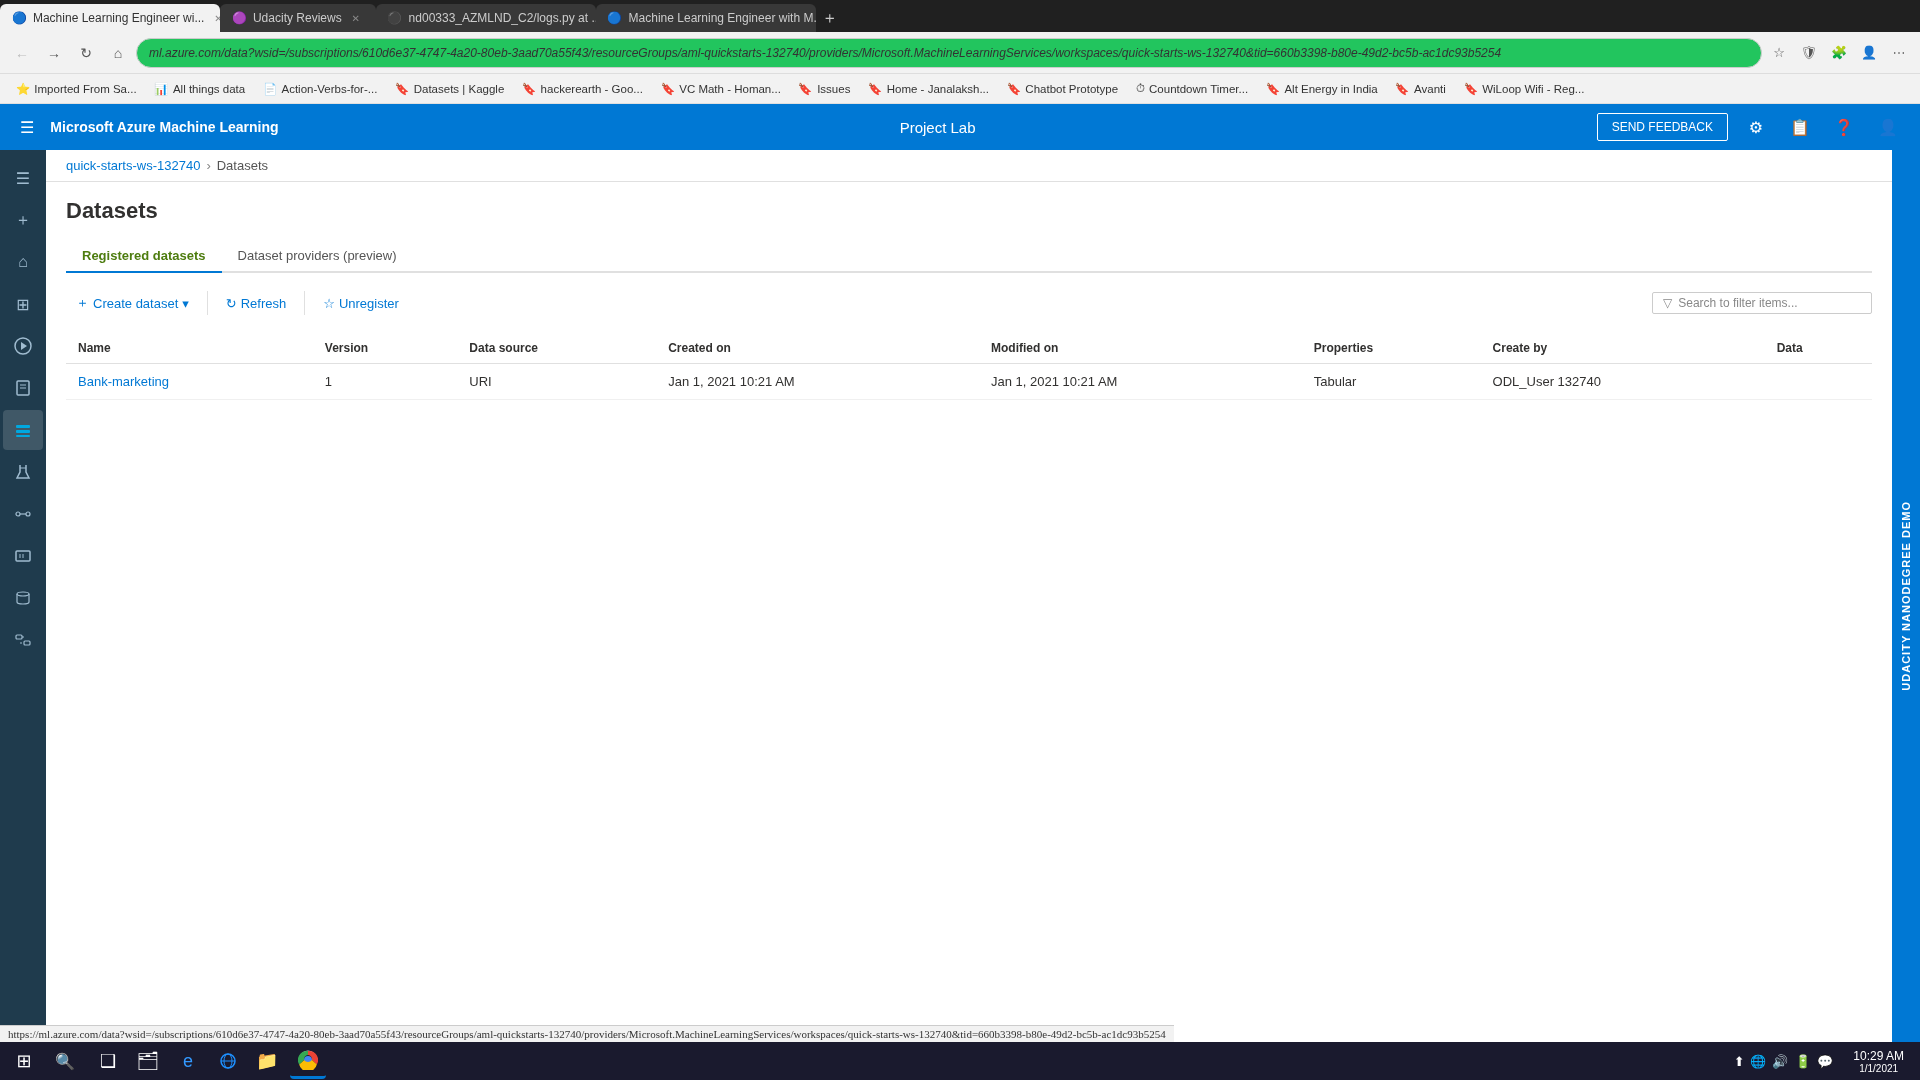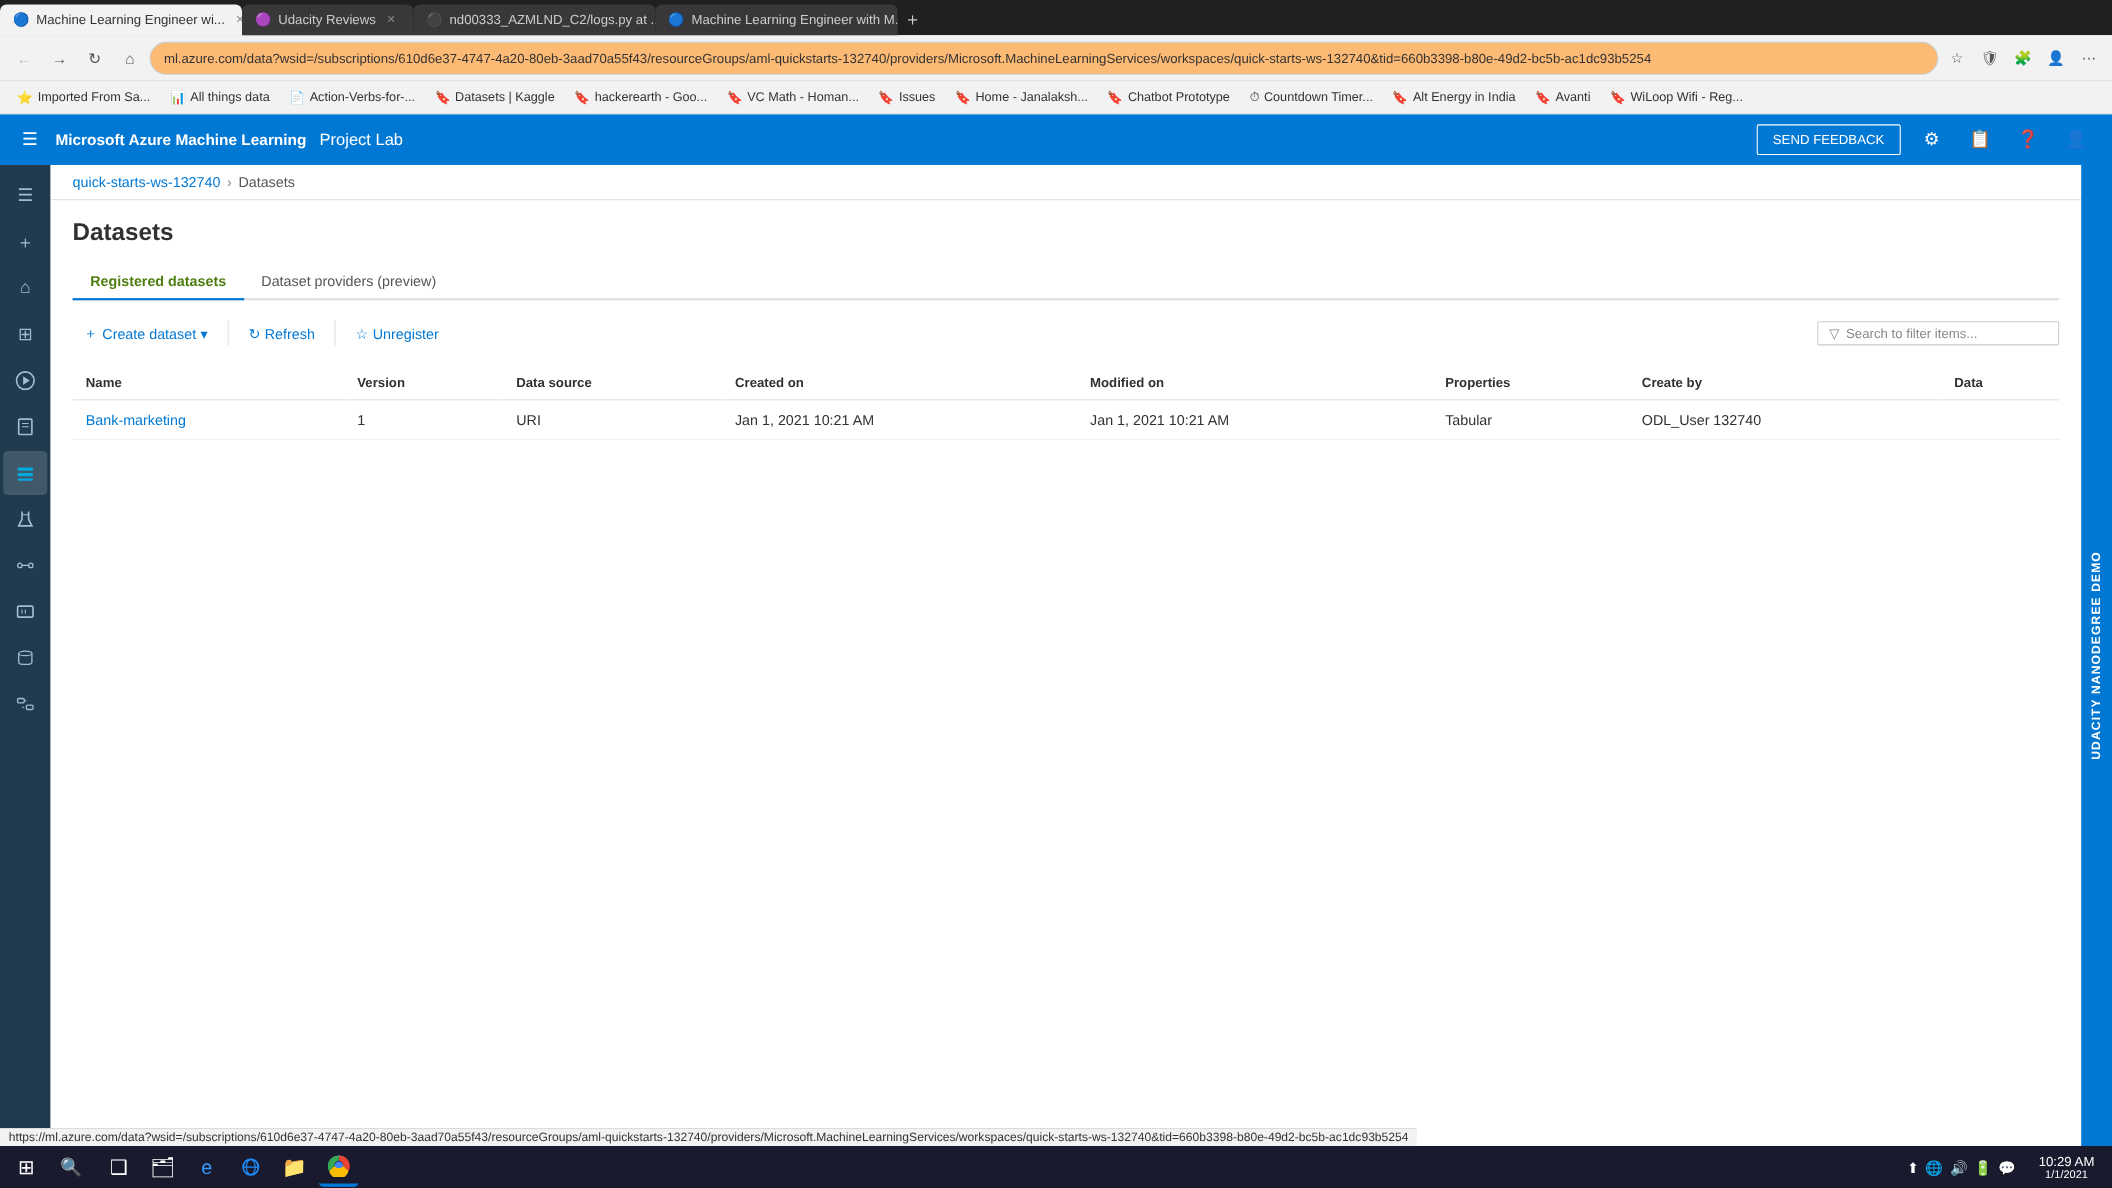--- a/index.html
+++ b/index.html
@@ -58,29 +58,30 @@
       border-radius: 50%;
       display: flex; align-items: center; justify-content: center;
       color: #555; font-size: 14px; cursor: pointer;
     }
     .nav-btn.disabled { color: #bbb; cursor: default; }
     .address-bar {
       flex: 1;
       height: 30px;
       border: 1px solid #ccc;
       border-radius: 15px;
-      background: #fdba74;
+      background: #22c55e;
       padding: 0 12px;
       font-size: 12px;
       color: #333;
       display: flex;
       align-items: center;
       overflow: hidden;
       white-space: nowrap;
       text-overflow: ellipsis;
+      font-style: italic;
     }
     .toolbar-icons {
       display: flex; align-items: center; gap: 4px;
     }
     .toolbar-icon {
       width: 26px; height: 26px;
       border-radius: 50%;
       display: flex; align-items: center; justify-content: center;
       color: #555; font-size: 13px; cursor: pointer;
     }
@@ -363,20 +364,21 @@
       background: #f2f2f2;
       border-top: 1px solid #ccc;
       font-size: 11px;
       color: #333;
       padding: 2px 8px;
       white-space: nowrap;
       overflow: hidden;
       text-overflow: ellipsis;
       max-width: 1920px;
       z-index: 9998;
+      font-family: Liberation Serif, serif;
     }
   </style>
 </head>
 <body>
 
 <div class="browser-tabs">
   <div class="browser-tab active">
     <span>🔵</span>
     <span>Machine Learning Engineer wi...</span>
     <span class="tab-close">✕</span>
@@ -469,21 +471,21 @@
     <span>🔖</span>
     <span>WiLoop Wifi - Reg...</span>
   </div>
 </div>
 
 <div class="azure-app">
 
   <div class="azure-topbar">
     <div class="menu-icon">☰</div>
     <div style="font-size:14px; font-weight:600;">Microsoft Azure Machine Learning</div>
-    <div style="flex:1; text-align:left;">
+    <div style="flex:1; text-align:center;">
       <span style="font-size:15px;">Project Lab</span>
     </div>
     <button class="send-feedback-btn">SEND FEEDBACK</button>
     <div class="azure-topbar-icon">⚙</div>
     <div class="azure-topbar-icon">📋</div>
     <div class="azure-topbar-icon">❓</div>
     <div class="azure-topbar-icon">👤</div>
   </div>
 
   <div class="main-layout">

